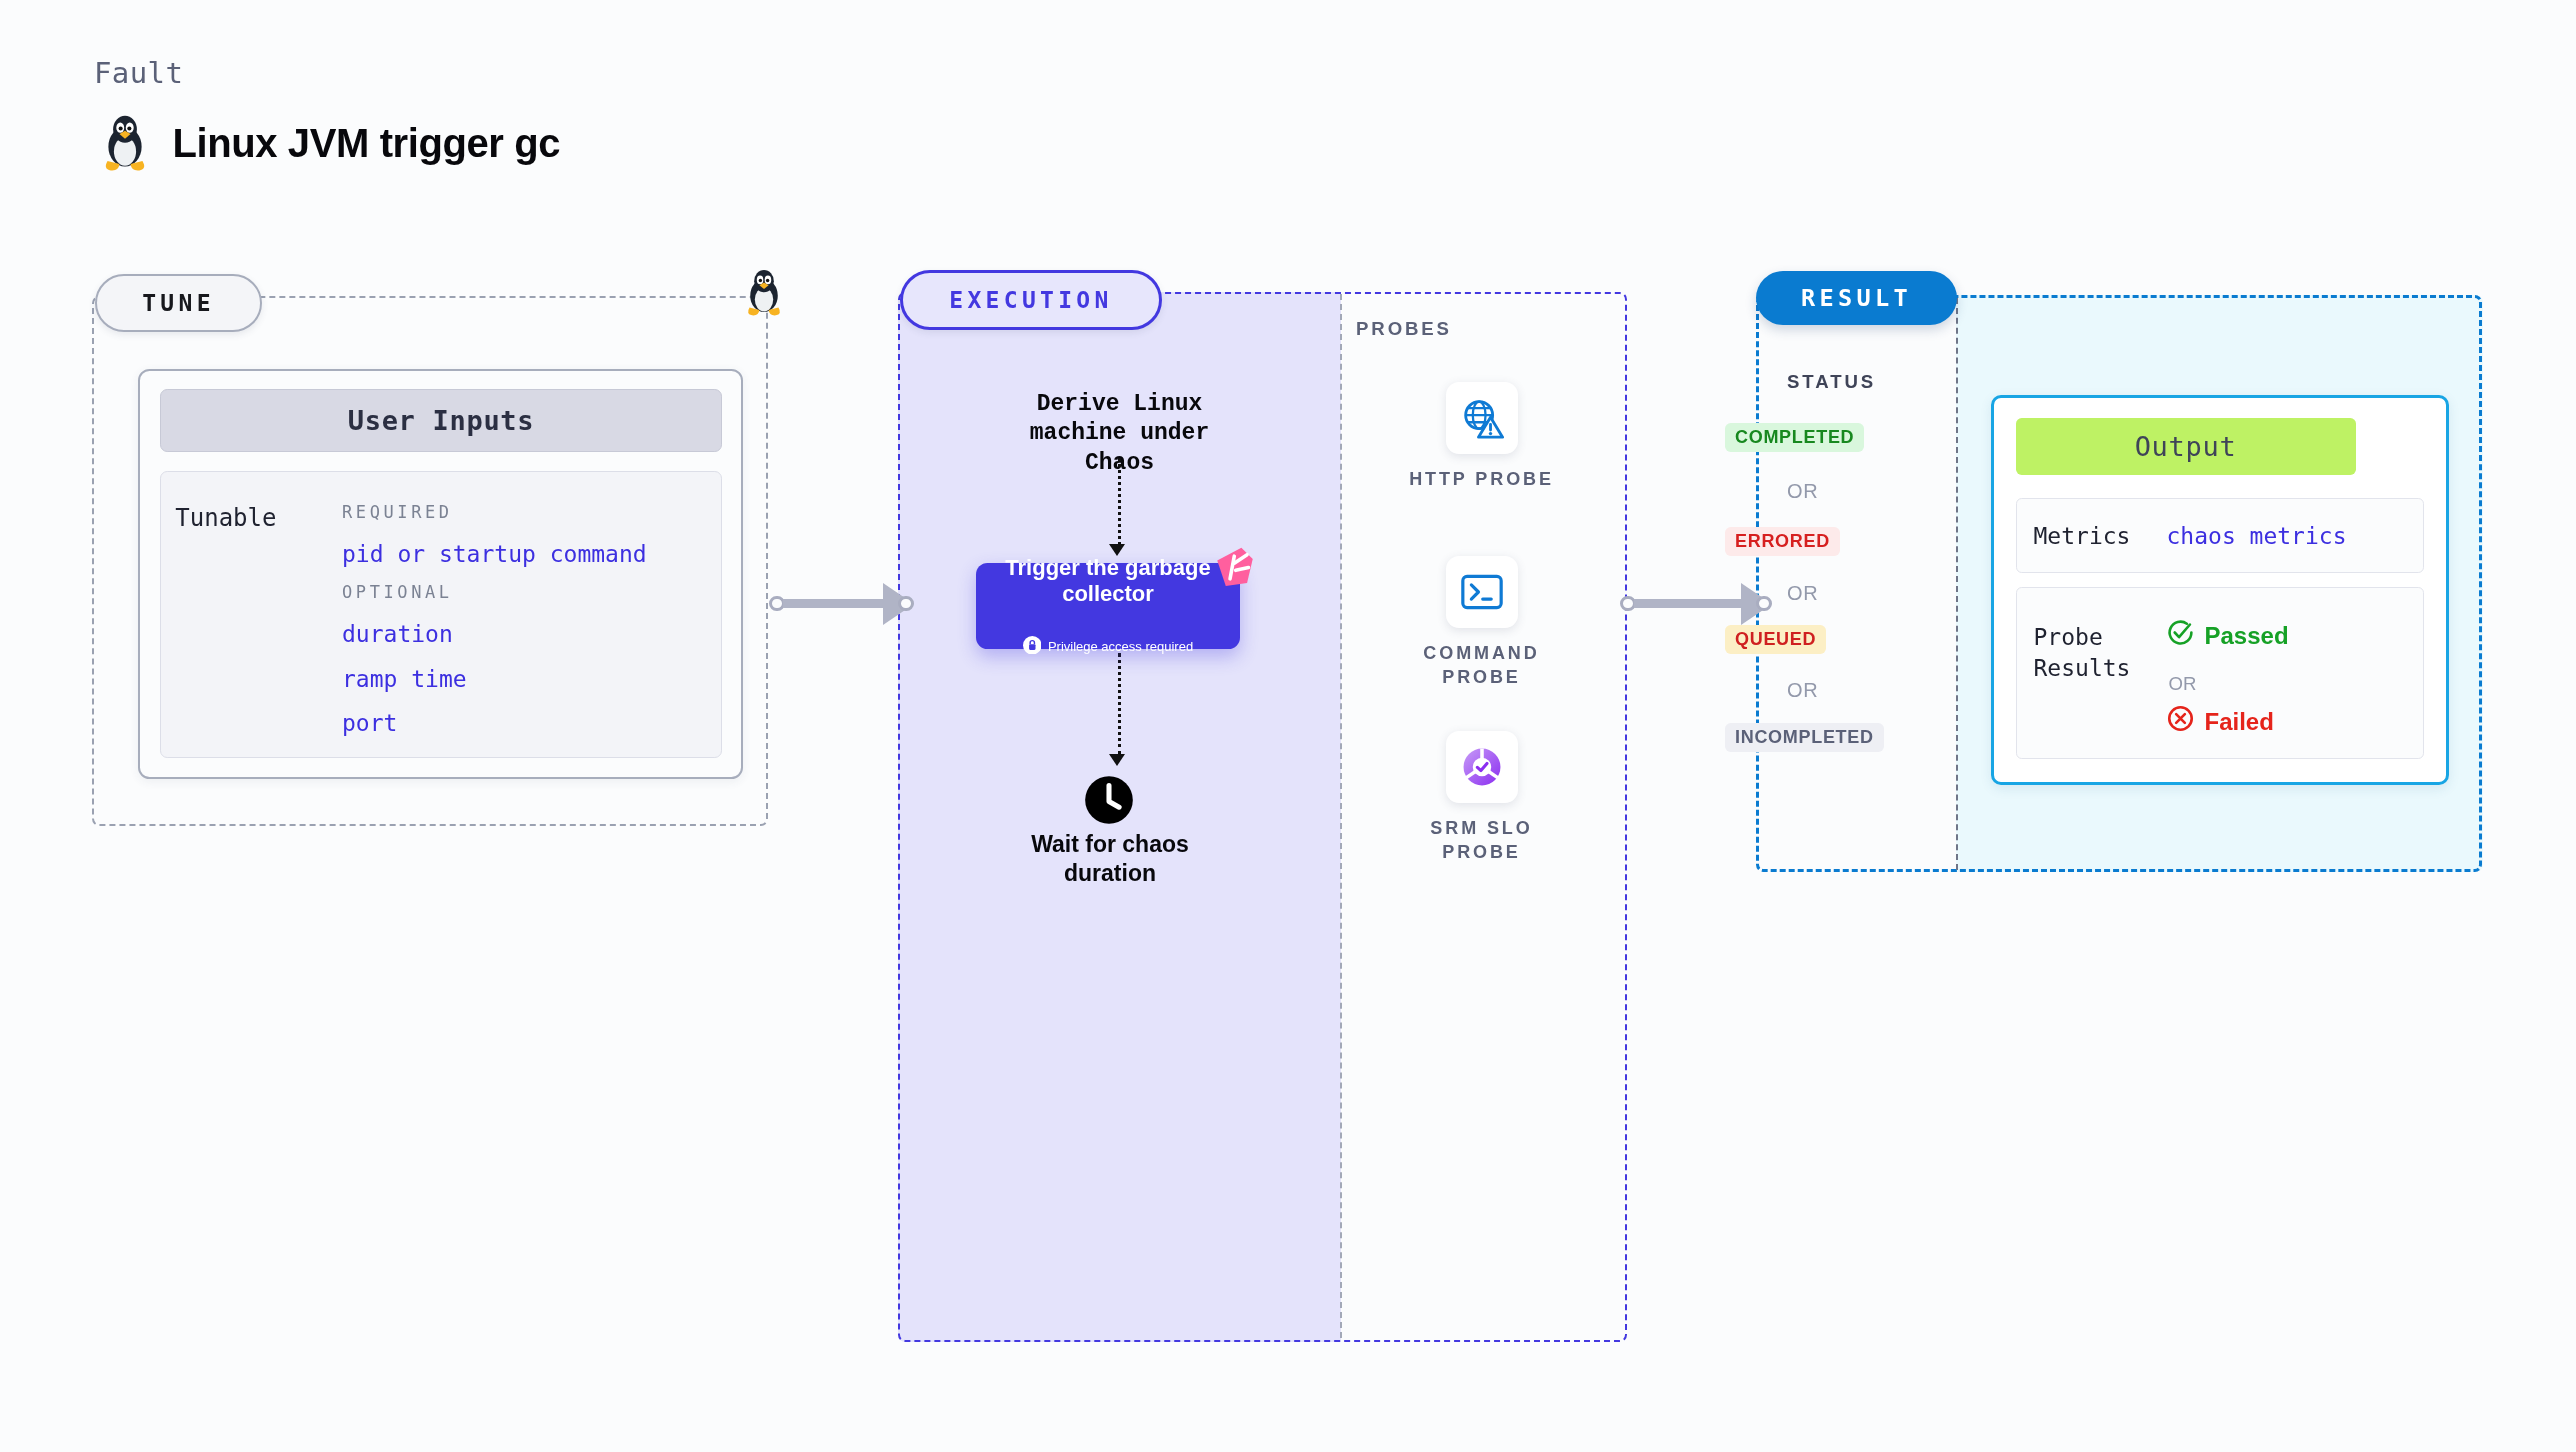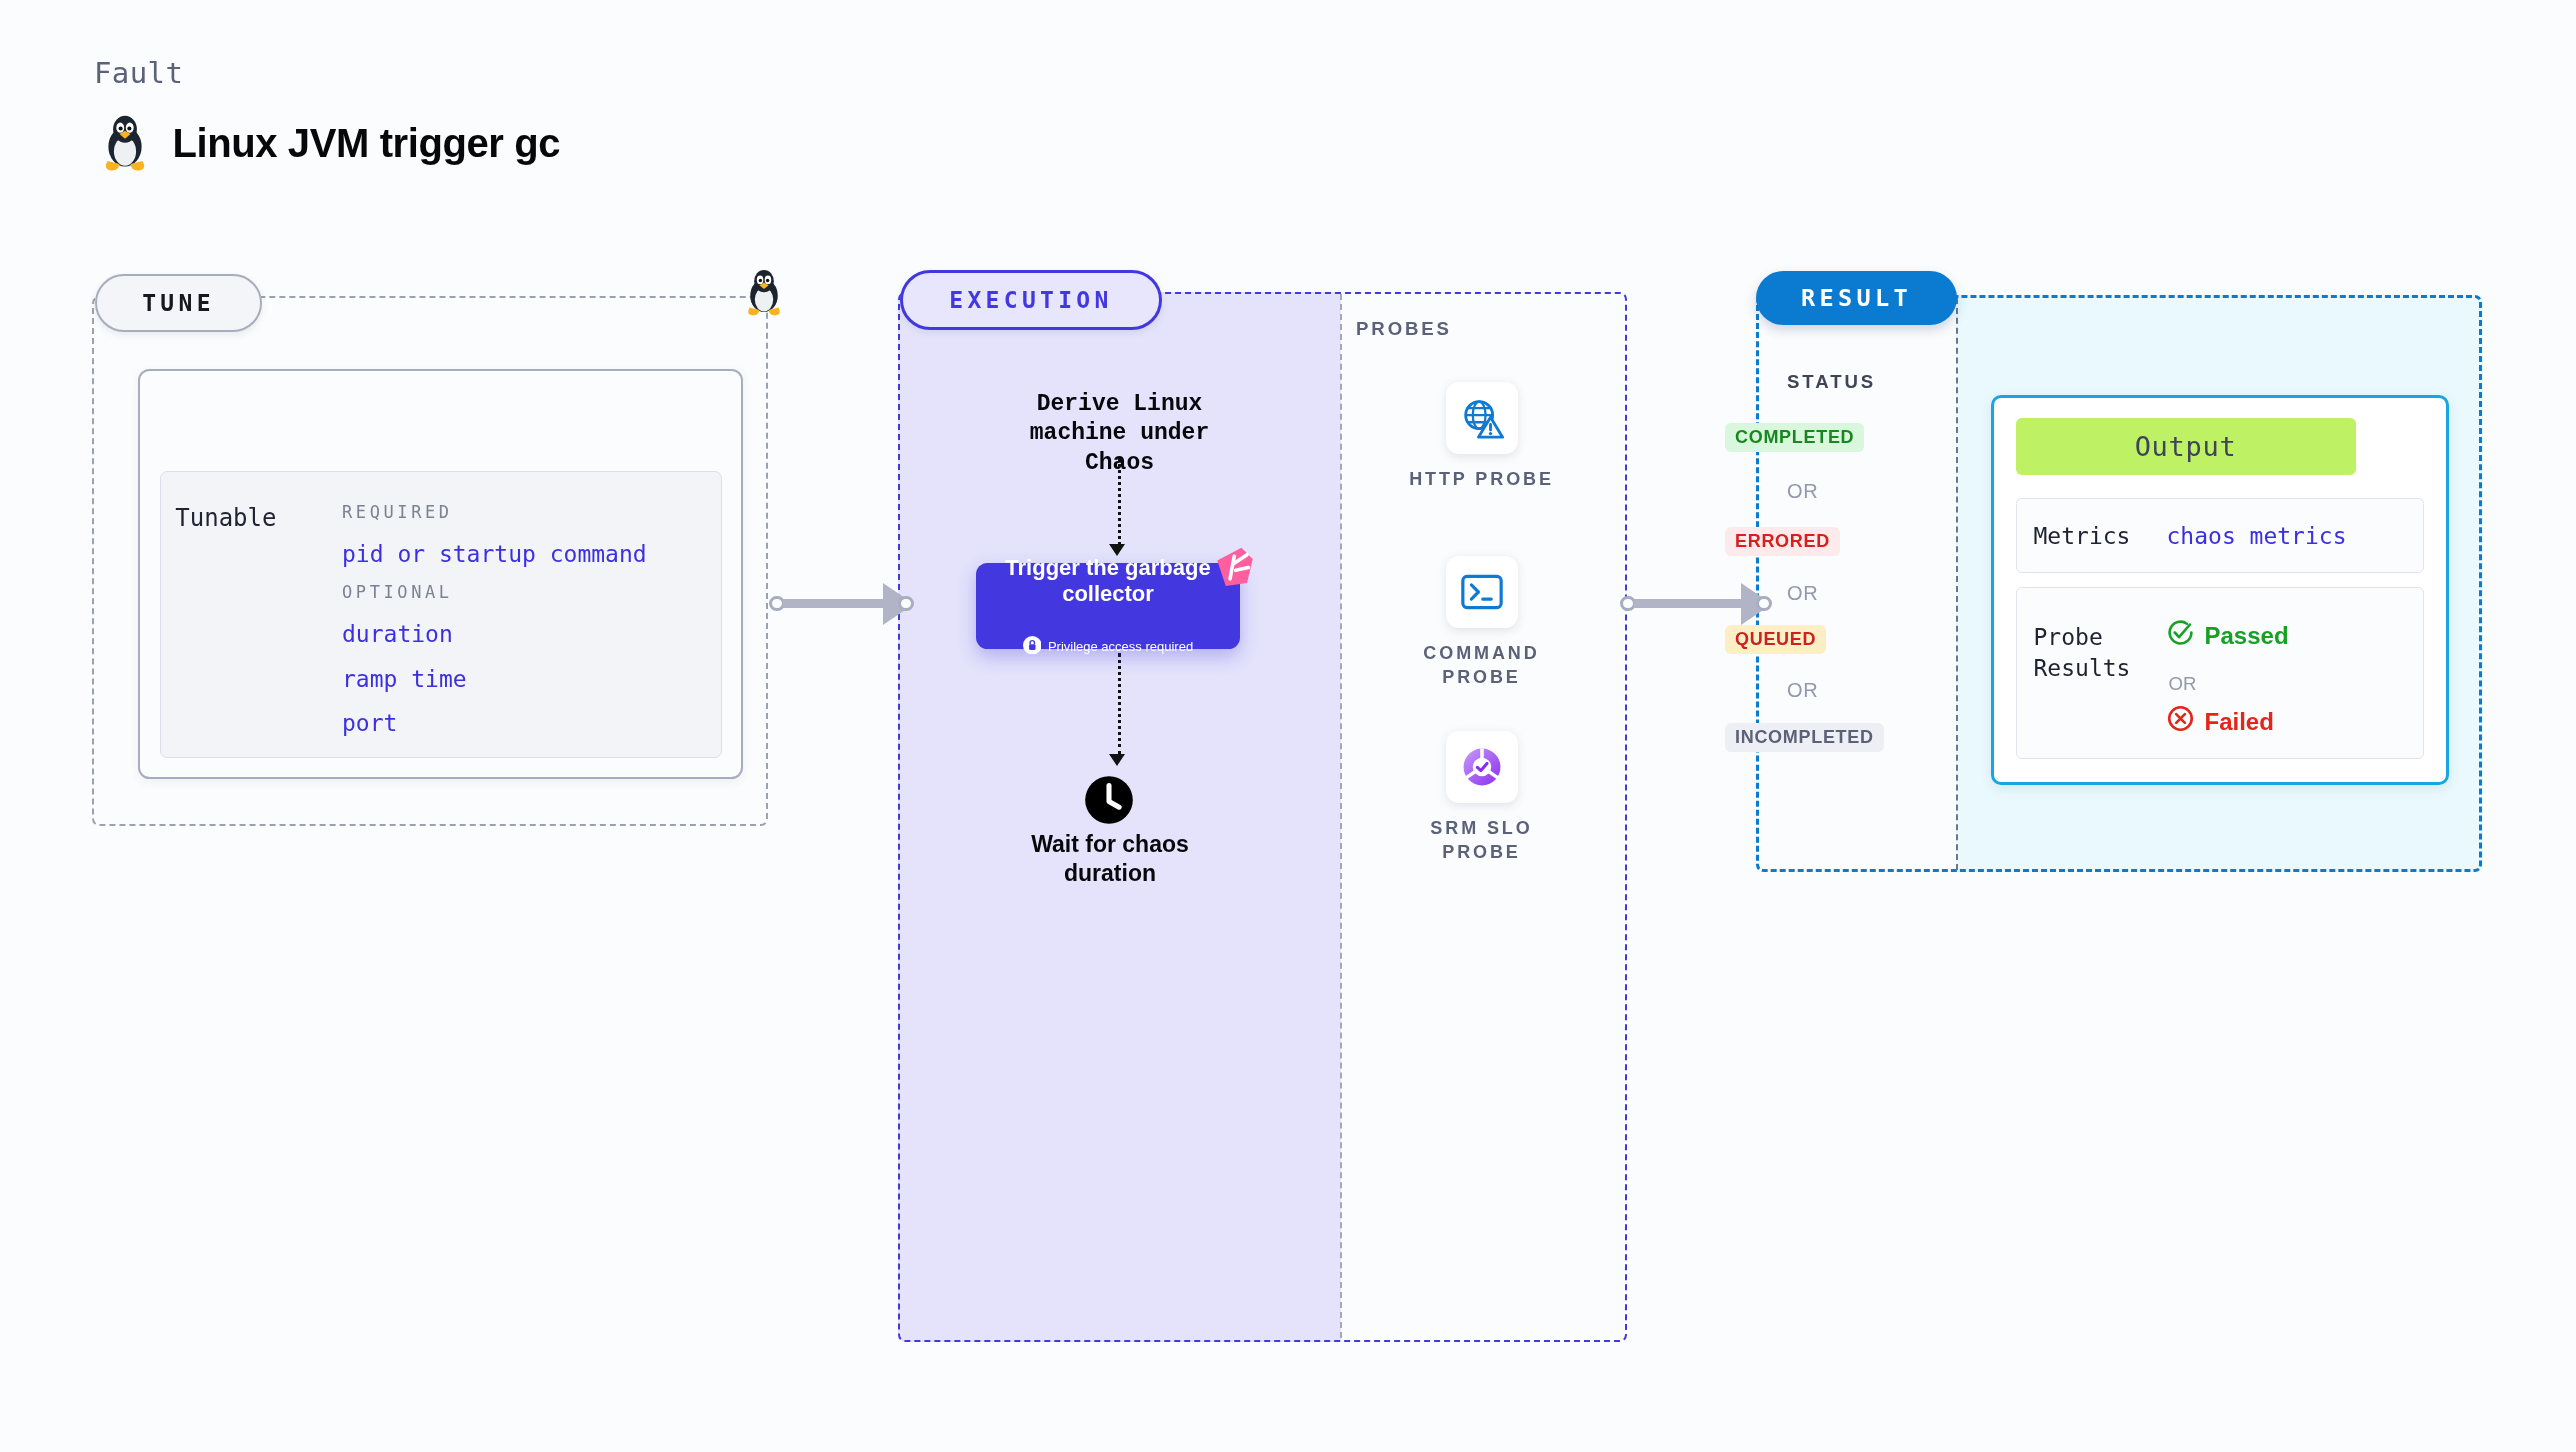--- a/index.html
+++ b/index.html
@@ -561,20 +561,21 @@
     <ellipse cx="38" cy="16" rx="5" ry="6.5" fill="#fff"></ellipse>
     <circle cx="26.5" cy="17" r="2.6" fill="#111"></circle>
     <circle cx="37.5" cy="17" r="2.6" fill="#111"></circle>
     <path d="M25 24 L32 20 L39 24 L32 30 Z" fill="#f7b322"></path>
     <path d="M10 58 Q4 68 14 70 Q24 71 25 62 Z" fill="#f7b322"></path>
     <path d="M54 58 Q60 68 50 70 Q40 71 39 62 Z" fill="#f7b322"></path>
   </svg>
 </span>
 
 <div id="user-inputs-card">
+  <div id="user-inputs-header">User Inputs</div>
   <div id="tunable-panel">
     <div id="tunable-label">Tunable</div>
     <div id="tunable-list">
       <div class="group-label">REQUIRED</div>
       <div class="tunable-item">pid or startup command</div>
       <div class="group-label">OPTIONAL</div>
       <div class="tunable-item">duration</div>
       <div class="tunable-item">ramp time</div>
       <div class="tunable-item">port</div>
     </div>

